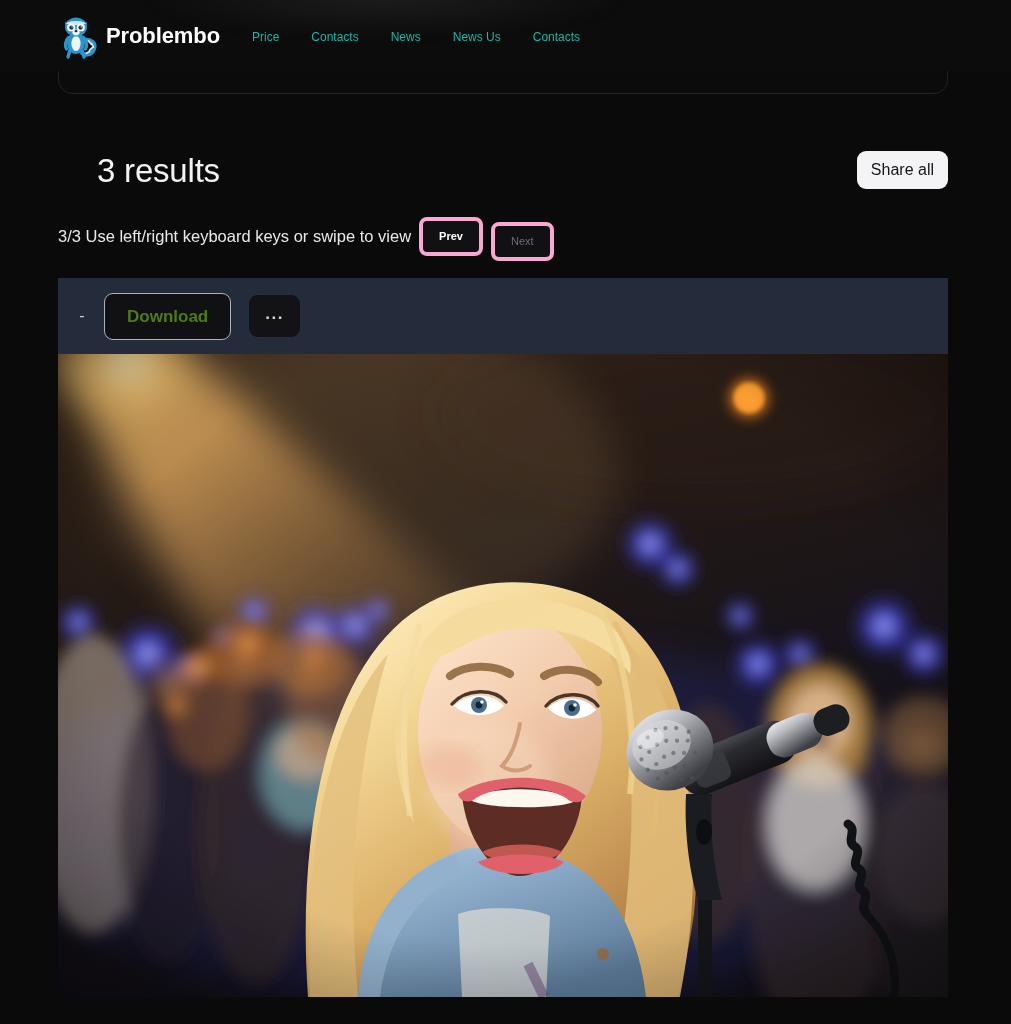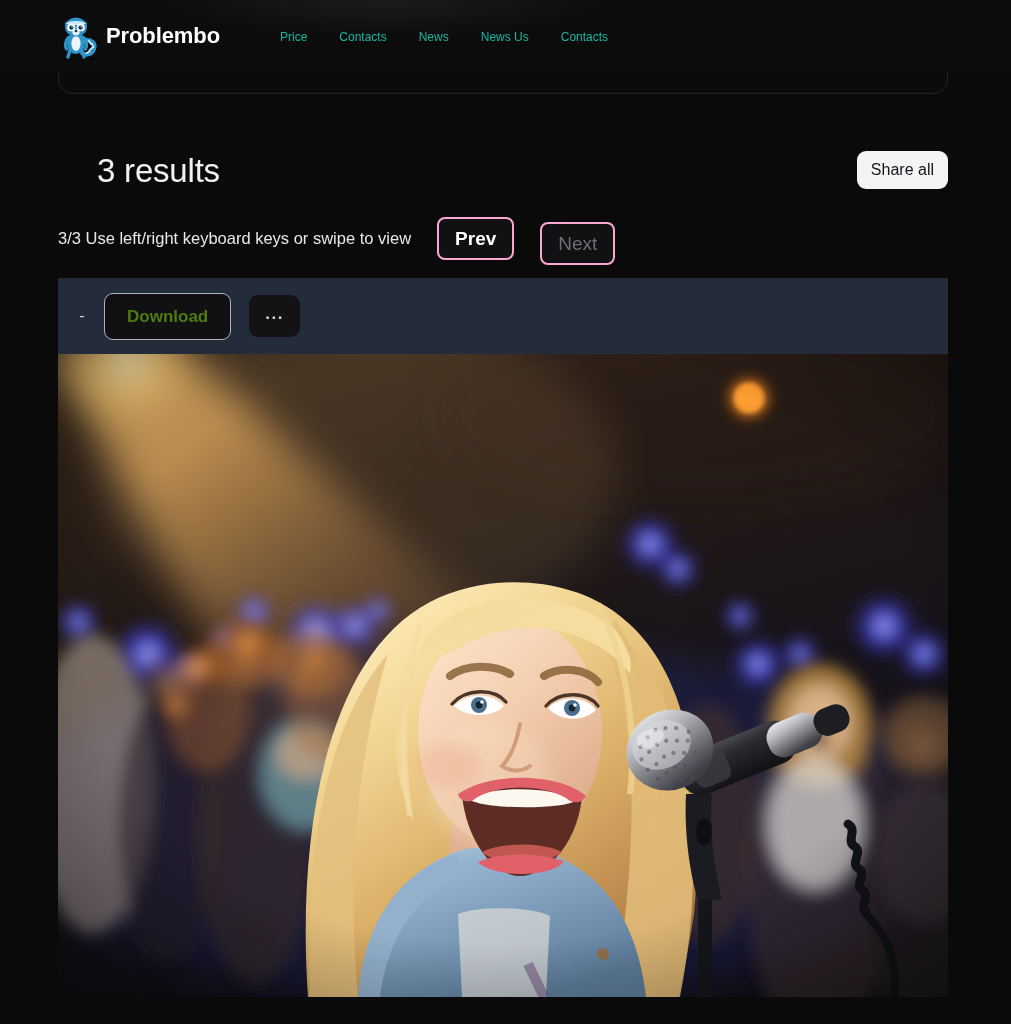--- a/index.html
+++ b/index.html
@@ -41,21 +41,20 @@
     filter: blur(6px);
     pointer-events: none;
   }
   #nav {
     position: relative;
     height: 71px;
     display: flex;
     align-items: center;
     padding-left: 58px;
     z-index: 2;
-    gap: 28px;
   }
 
   .brand {
     display: flex;
     align-items: center;
     gap: 8px;
     margin-right: 32px;
     text-decoration: none;
   }
   .brand-mark {
@@ -141,34 +140,34 @@
     white-space: nowrap;
   }
 
   
   #pager {
     position: absolute;
     left: 0; top: 140px;
     width: 890px;
     display: flex;
     align-items: center;
-    gap: 26px;
+    gap: 8px;
   }
   #pager-hint {
     color: #e8e8ea;
     font-size: 16.5px;
     white-space: nowrap;
     line-height: 1;
   }
   .pager-btn {
     background: #111114;
-    border: 2px solid #f9a8d4;
+    border: 4px solid #f9a8d4;
     border-radius: 8px;
     font-family: "Liberation Sans", sans-serif;
-    font-size: 19px;
+    font-size: 11px;
     padding: 10px 16px;
     line-height: 1;
     cursor: pointer;
     white-space: nowrap;
   }
   #prev-button { color: #ffffff; font-weight: bold; }
   #next-button { color: #6d6d74; font-weight: normal; cursor: default; margin-top: 11px; }
 
   
   #result-item {

